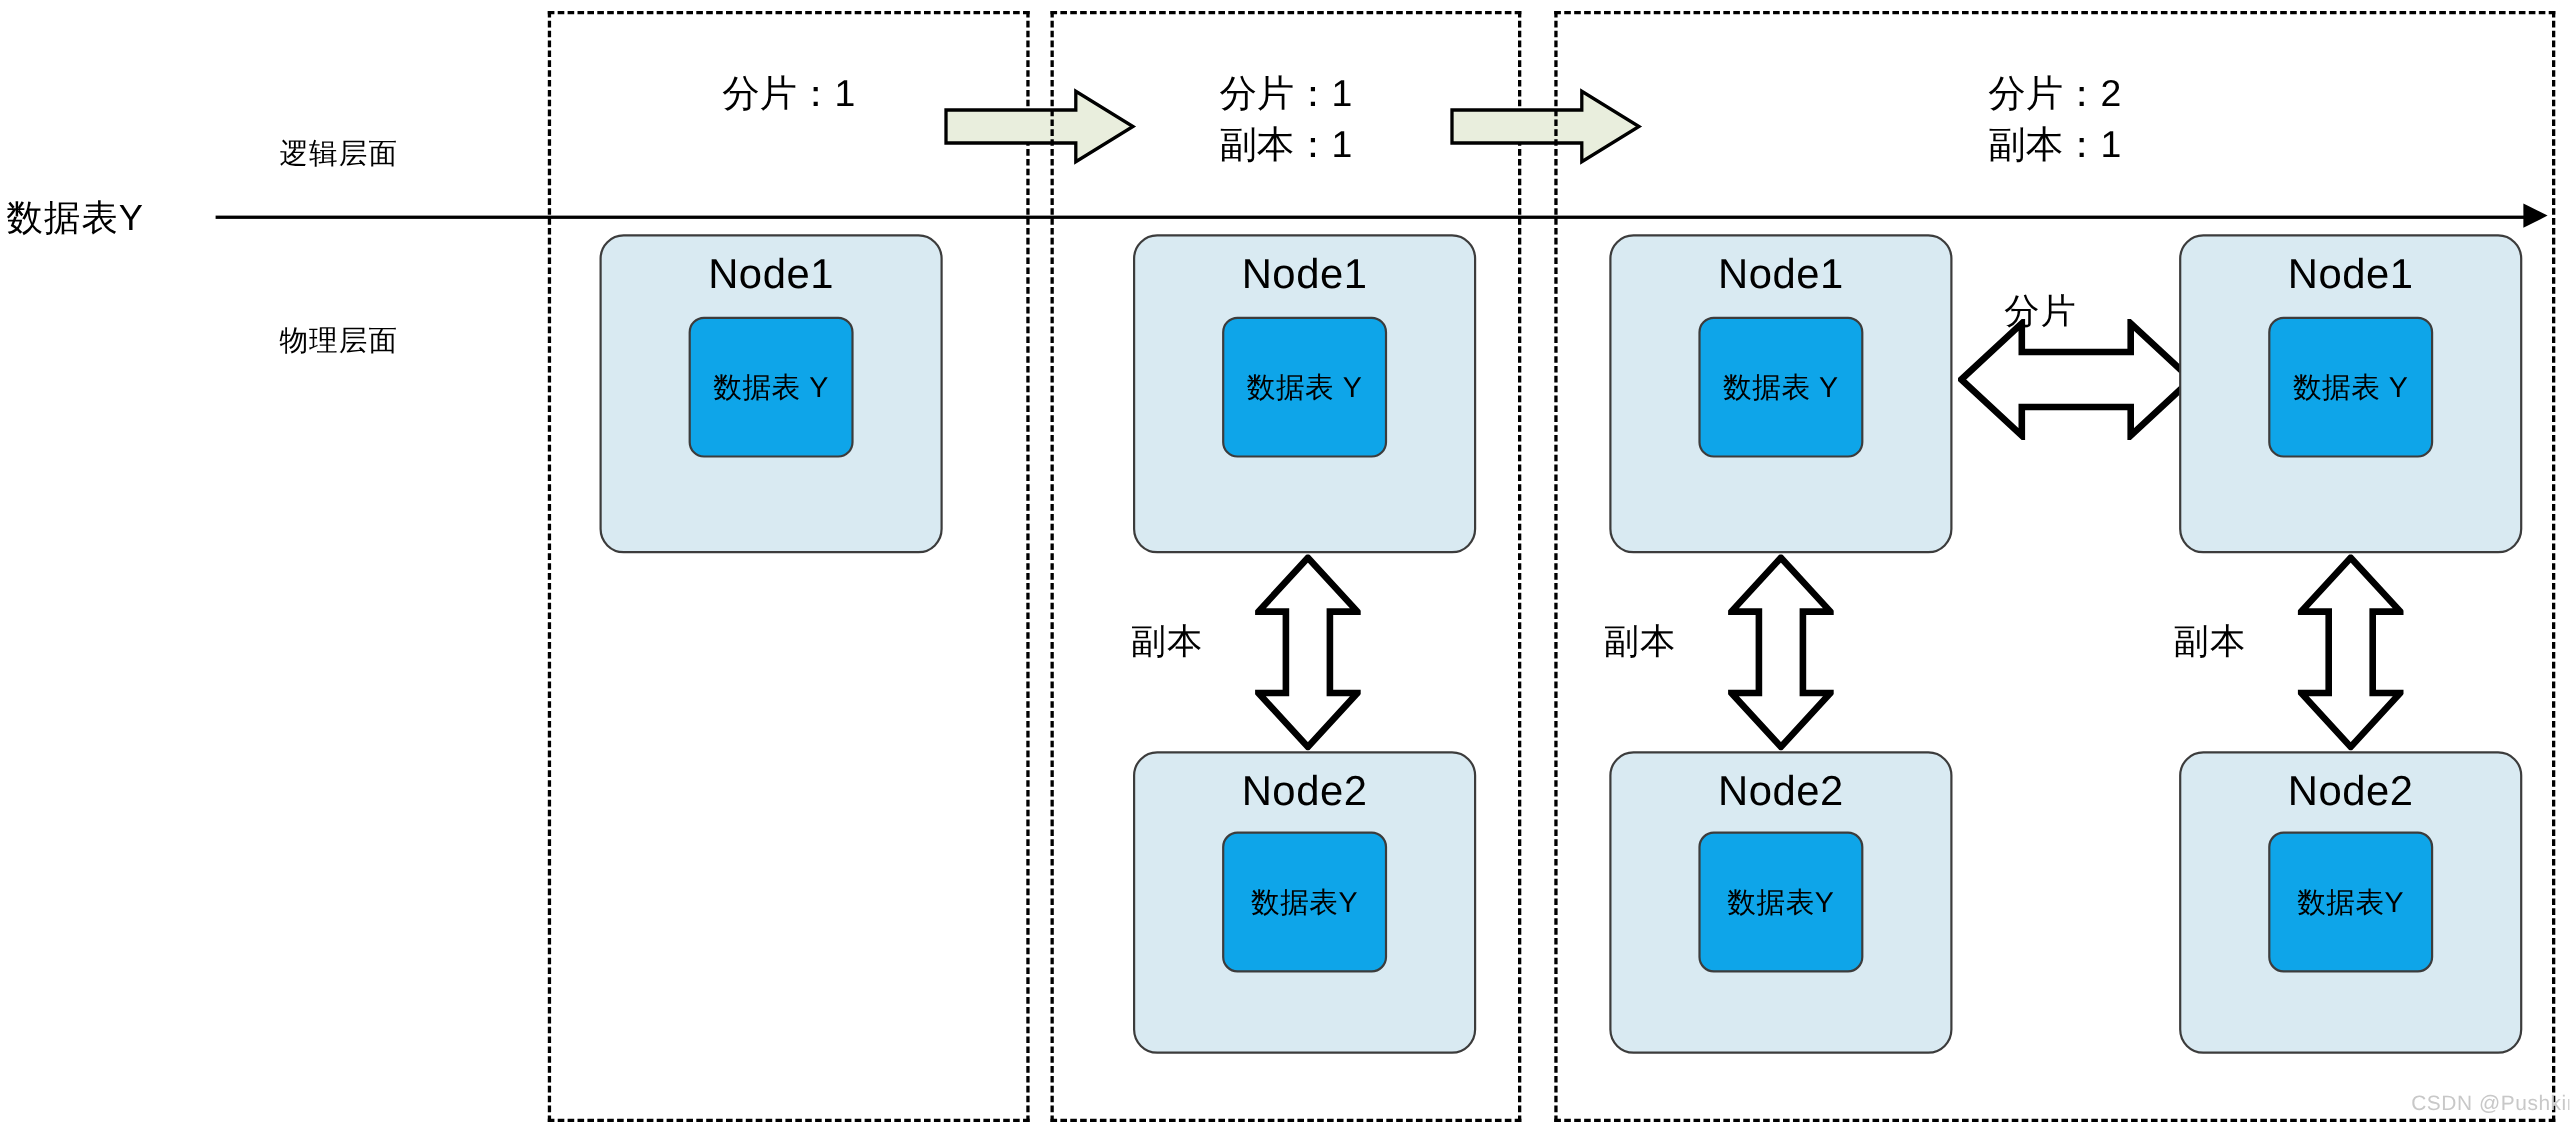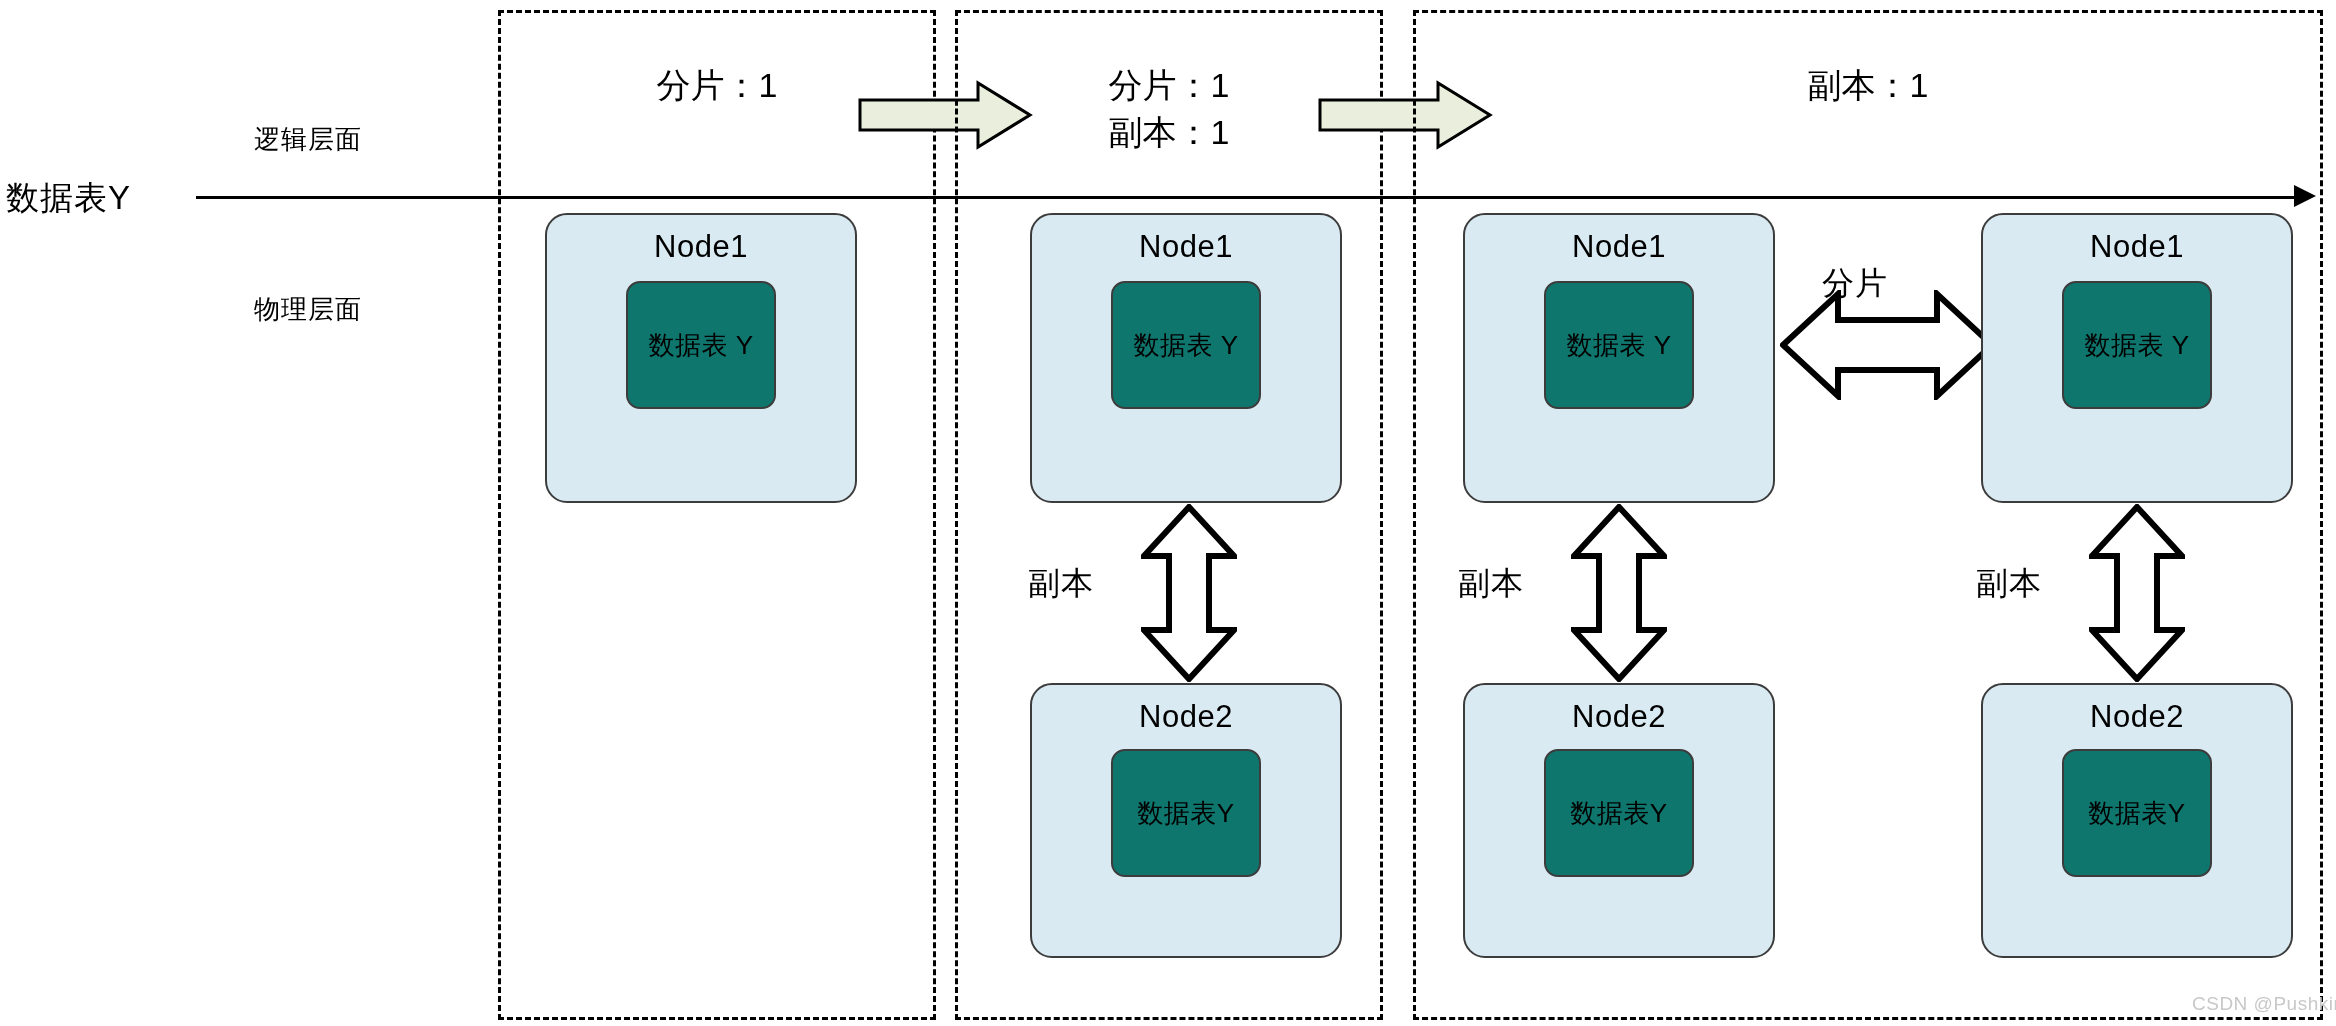--- a/index.html
+++ b/index.html
@@ -74,28 +74,28 @@
     position: absolute;
     box-sizing: border-box;
     background: #d9eaf2;
     border: 2px solid #3c3c3c;
     border-radius: 22px;
     display: flex;
     flex-direction: column;
     align-items: center;
   }
   .node-title {
-    font-size: 31px;
+    font-size: 38px;
     margin-top: 14px;
     color: #000;
     letter-spacing: 0.5px;
   }
   .node-table {
     box-sizing: border-box;
-    background: #0f766e;
+    background: #0ea5e9;
     border: 2px solid #3c3c3c;
     border-radius: 14px;
     display: flex;
     align-items: center;
     justify-content: center;
     font-size: 26px;
     letter-spacing: 0.5px;
     color: #000;
   }
 
@@ -171,20 +171,21 @@
 
   <div class="green-arrow" style="left:1318px; top:80px;">
     <svg width="175" height="70" viewBox="0 0 175 70">
       <polygon points="2,20 120,20 120,3 172,35 120,67 120,50 2,50" fill="#e9eedd" stroke="#000000" stroke-width="3" stroke-linejoin="miter"></polygon>
     </svg>
   </div>
 
   <div class="stage" style="left:1413px; top:10px; width:910px; height:1010px;"></div>
 
   <div class="stage-caption" style="left:1413px; top:62px; width:910px;">
+    <div>分片：2</div>
     <div>副本：1</div>
   </div>
 
   <div class="node-card" style="left:1463px; top:213px; width:312px; height:290px;">
     <div class="node-title">Node1</div>
     <div class="node-table" style="width:150px; height:128px; margin-top:16px;">数据表 Y</div>
   </div>
 
   <div class="dbl-arrow" style="left:1571px; top:504px;">
     <svg width="96" height="178" viewBox="0 0 96 178">

